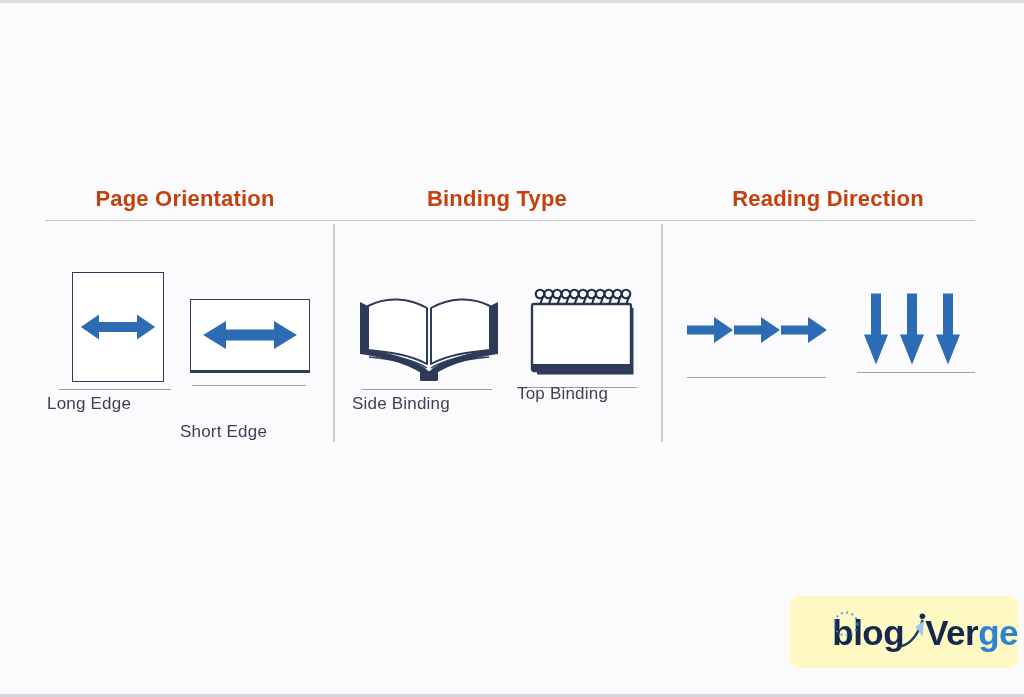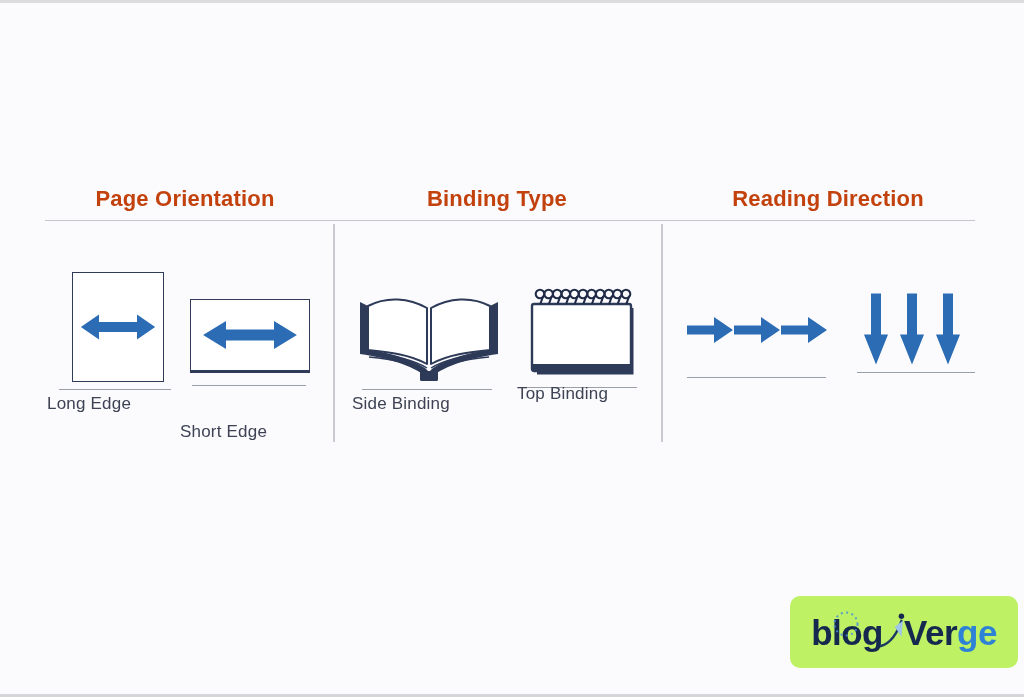--- a/index.html
+++ b/index.html
@@ -37,22 +37,22 @@
   }
   .page-landscape{
     position:absolute;left:190px;top:299px;width:118px;height:70px;
     background:#ffffff;border:1.5px solid #2f3b58;border-bottom:3.5px solid #2f3b58;
     display:flex;align-items:center;justify-content:center;
   }
   .abs{position:absolute;}
 
   .logo{
     position:absolute;left:790px;top:596px;width:228px;height:72px;
-    background:#bef264;border-radius:10px;
-    display:flex;align-items:center;justify-content:center;
+    background:#fef9c3;border-radius:10px;
+    display:flex;align-items:center;justify-content:flex-end;
   }
   .logo-text{font-size:35px;font-weight:700;letter-spacing:-0.5px;line-height:1;}
   .lg-dark{color:#15294e;}
   .lg-light{color:#2e82d6;}
   .lg-swoosh{width:26px;height:46px;margin:0 -2px 0 -3px;position:relative;top:-2px;}
   .o-ring{position:absolute;left:42px;top:14px;pointer-events:none;}
 </style>
 </head>
 <body>
 

